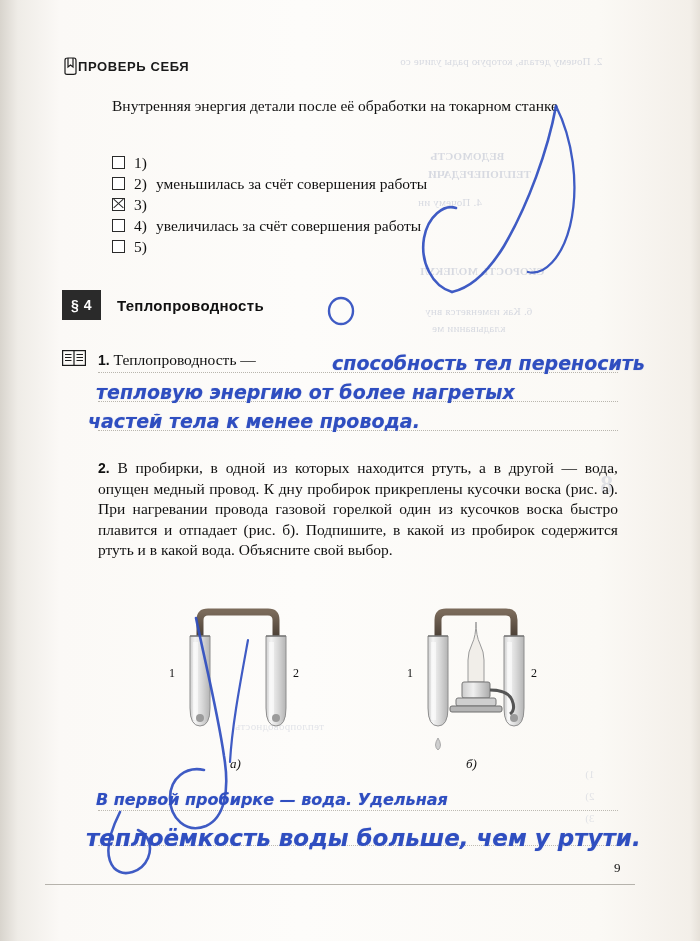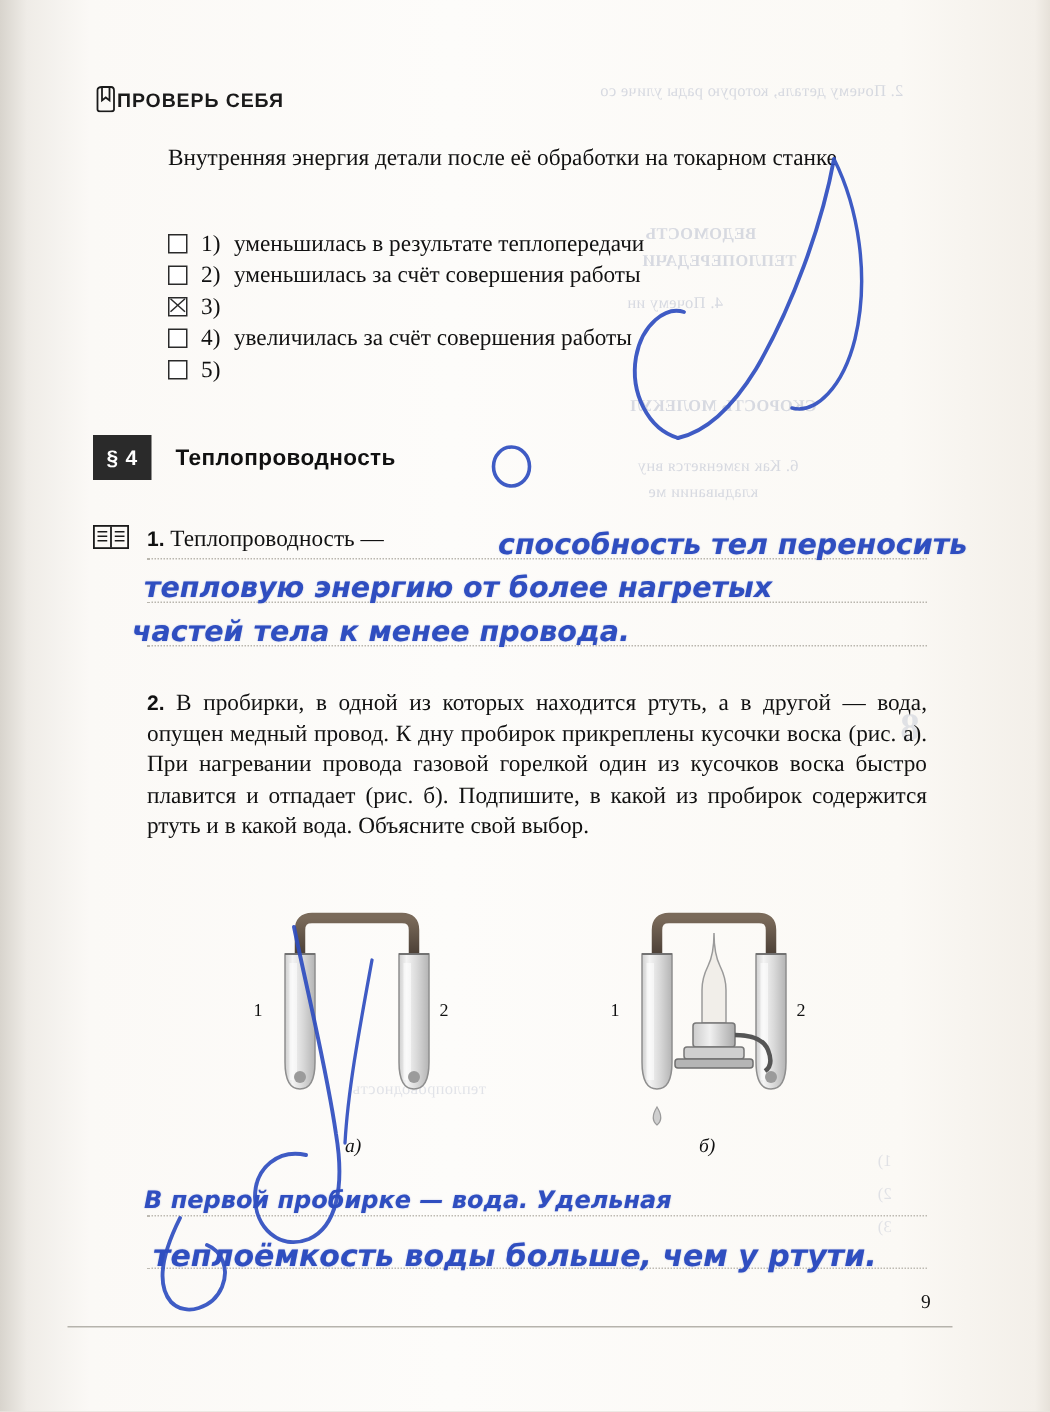--- a/index.html
+++ b/index.html
@@ -261,21 +261,20 @@
       </span>
       <span class="check-title">ПРОВЕРЬ СЕБЯ</span>
     </div>
 
     <div class="q-text">Внутренняя энергия детали после её обработки на токарном станке</div>
 
     <div class="options">
       <div class="opt">
         <span class="cbox"></span>
         <span>1)</span>
-        <span>уменьшилась в результате теплопередачи</span>
       </div>
       <div class="opt">
         <span class="cbox"></span>
         <span>2)</span>
         <span>уменьшилась за счёт совершения работы</span>
       </div>
       <div class="opt">
         <span class="cbox checked"></span>
         <span>3)</span>
       </div>
@@ -419,15 +418,15 @@
       <path d="M120 812 C108 836 104 856 114 868 C124 878 142 872 148 858
                C153 846 148 834 138 830" stroke-width="2.6"></path>
     </g>
   </svg>
 
   <div class="hw" style="left:332px; top:352px; font-size:19px;">способность тел переносить</div>
   <div class="hw" style="left:96px;  top:381px; font-size:19px;">тепловую энергию от более нагретых</div>
   <div class="hw" style="left:88px;  top:410px; font-size:19px;">частей тела к менее провода.</div>
 
   <div class="hw" style="left:96px;  top:790px; font-size:16px;">В первой пробирке — вода. Удельная</div>
-  <div class="hw" style="left:86px;  top:825px; font-size:20px;margin-left:16px;">теплоёмкость воды больше, чем у ртути.</div>
+  <div class="hw" style="left:86px;  top:825px; font-size:23px;">теплоёмкость воды больше, чем у ртути.</div>
 
 </div>
 
 </body></html>

